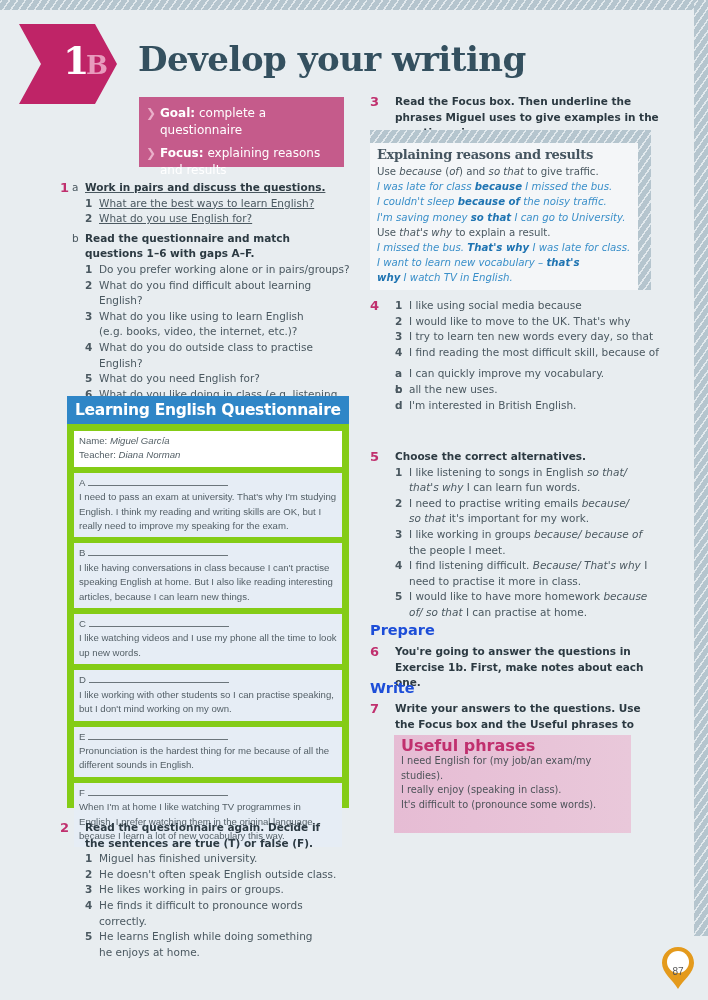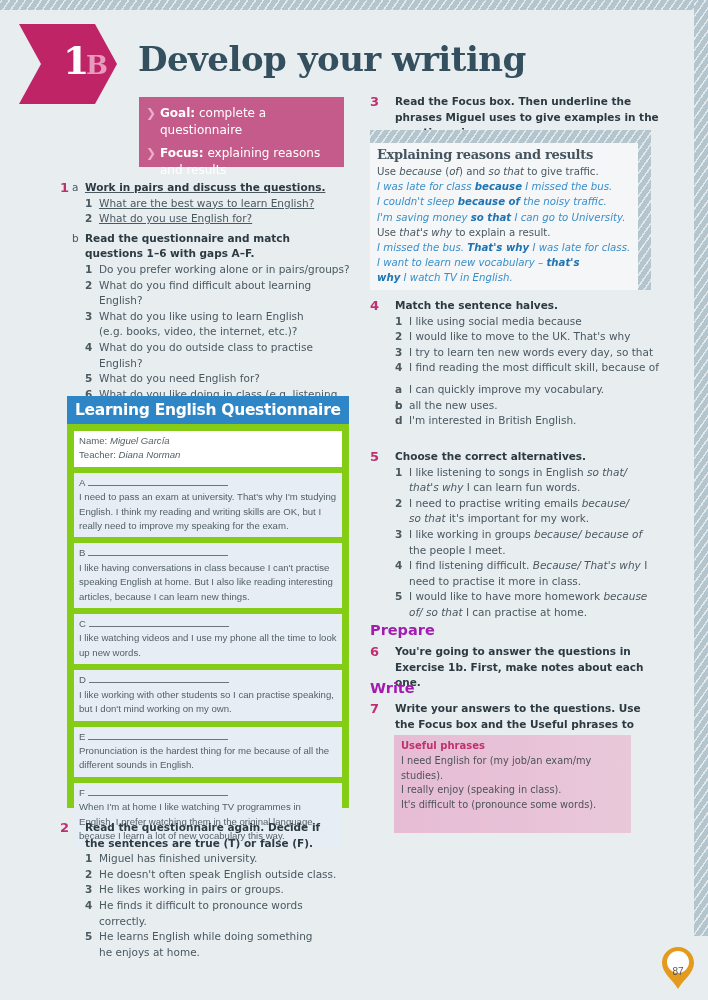--- a/index.html
+++ b/index.html
@@ -99,33 +99,33 @@
   .focus-line i { font-style: italic; }
 
   #ex4 { left: 370px; top: 298px; width: 290px; }
   #ex4 .body { margin-left: 25px; }
   #ex4 .letters { margin-top: 6px; }
 
   #ex5 { left: 370px; top: 449px; width: 290px; }
   #ex5 .body { margin-left: 25px; }
   #ex5 i { font-style: italic; }
 
-  .section-head { position: absolute; font-size: 14.5px; font-weight: bold; color: #a21caf; }
+  .section-head { position: absolute; font-size: 14.5px; font-weight: bold; color: #1d4ed8; }
   #prepare-head { left: 370px; top: 622px; }
   #ex6 { left: 370px; top: 644px; width: 290px; }
   #ex6 .body { margin-left: 25px; }
   #write-head { left: 370px; top: 680px; }
   #ex7 { left: 370px; top: 701px; width: 290px; }
   #ex7 .body { margin-left: 25px; }
 
   .useful {
     position: absolute; left: 394px; top: 735px; width: 237px; height: 98px;
     background: linear-gradient(90deg, #e6bcd4, #e9c8da); padding: 3px 7px;
   }
-  .useful-title { font-size: 10px; font-weight: bold; color: #c0306e; line-height: 16px; }
+  .useful-title { font-size: 16px; font-weight: bold; color: #c0306e; line-height: 16px; }
   .useful-line { font-size: 9.8px; line-height: 14.6px; color: #4d5359; }
 
   .page-pin { position: absolute; left: 661px; top: 946px; width: 34px; height: 44px; }
   .page-pin svg { position: absolute; left: 0; top: 0; }
   .page-num {
     position: absolute; left: 0; top: 20px; width: 34px; text-align: center;
     font-family: "Liberation Sans", sans-serif; font-size: 10px; color: #555;
   }
 </style>
 </head>
@@ -242,21 +242,20 @@
     <div class="focus-line ex"><span>I'm saving money </span><b>so that</b><span> I can go to University.</span></div>
     <div class="focus-line"><span>Use </span><i>that's why</i><span> to explain a result.</span></div>
     <div class="focus-line ex"><span>I missed the bus. </span><b>That's why</b><span> I was late for class.</span></div>
     <div class="focus-line ex" style="padding-right:50px"><span>I want to learn new vocabulary – </span><b>that's why</b><span> I watch TV in English.</span></div>
   </div>
 </div>
 
 <div class="ex" id="ex4">
   <span class="ex-num">4</span>
   <div class="body">
-    <div class="ex-inst">Match the sentence halves.</div>
     <ul class="items">
       <li><span class="n">1</span><span>I like using social media because</span></li>
       <li><span class="n">2</span><span>I would like to move to the UK. That's why</span></li>
       <li><span class="n">3</span><span>I try to learn ten new words every day, so that</span></li>
       <li><span class="n">4</span><span>I find reading the most difficult skill, because of</span></li>
     </ul>
     <ul class="items letters">
       <li><span class="n">a</span><span>I can quickly improve my vocabulary.</span></li>
       <li><span class="n">b</span></li>
       <li><span class="n">c</span><span>all the new uses.</span></li>

